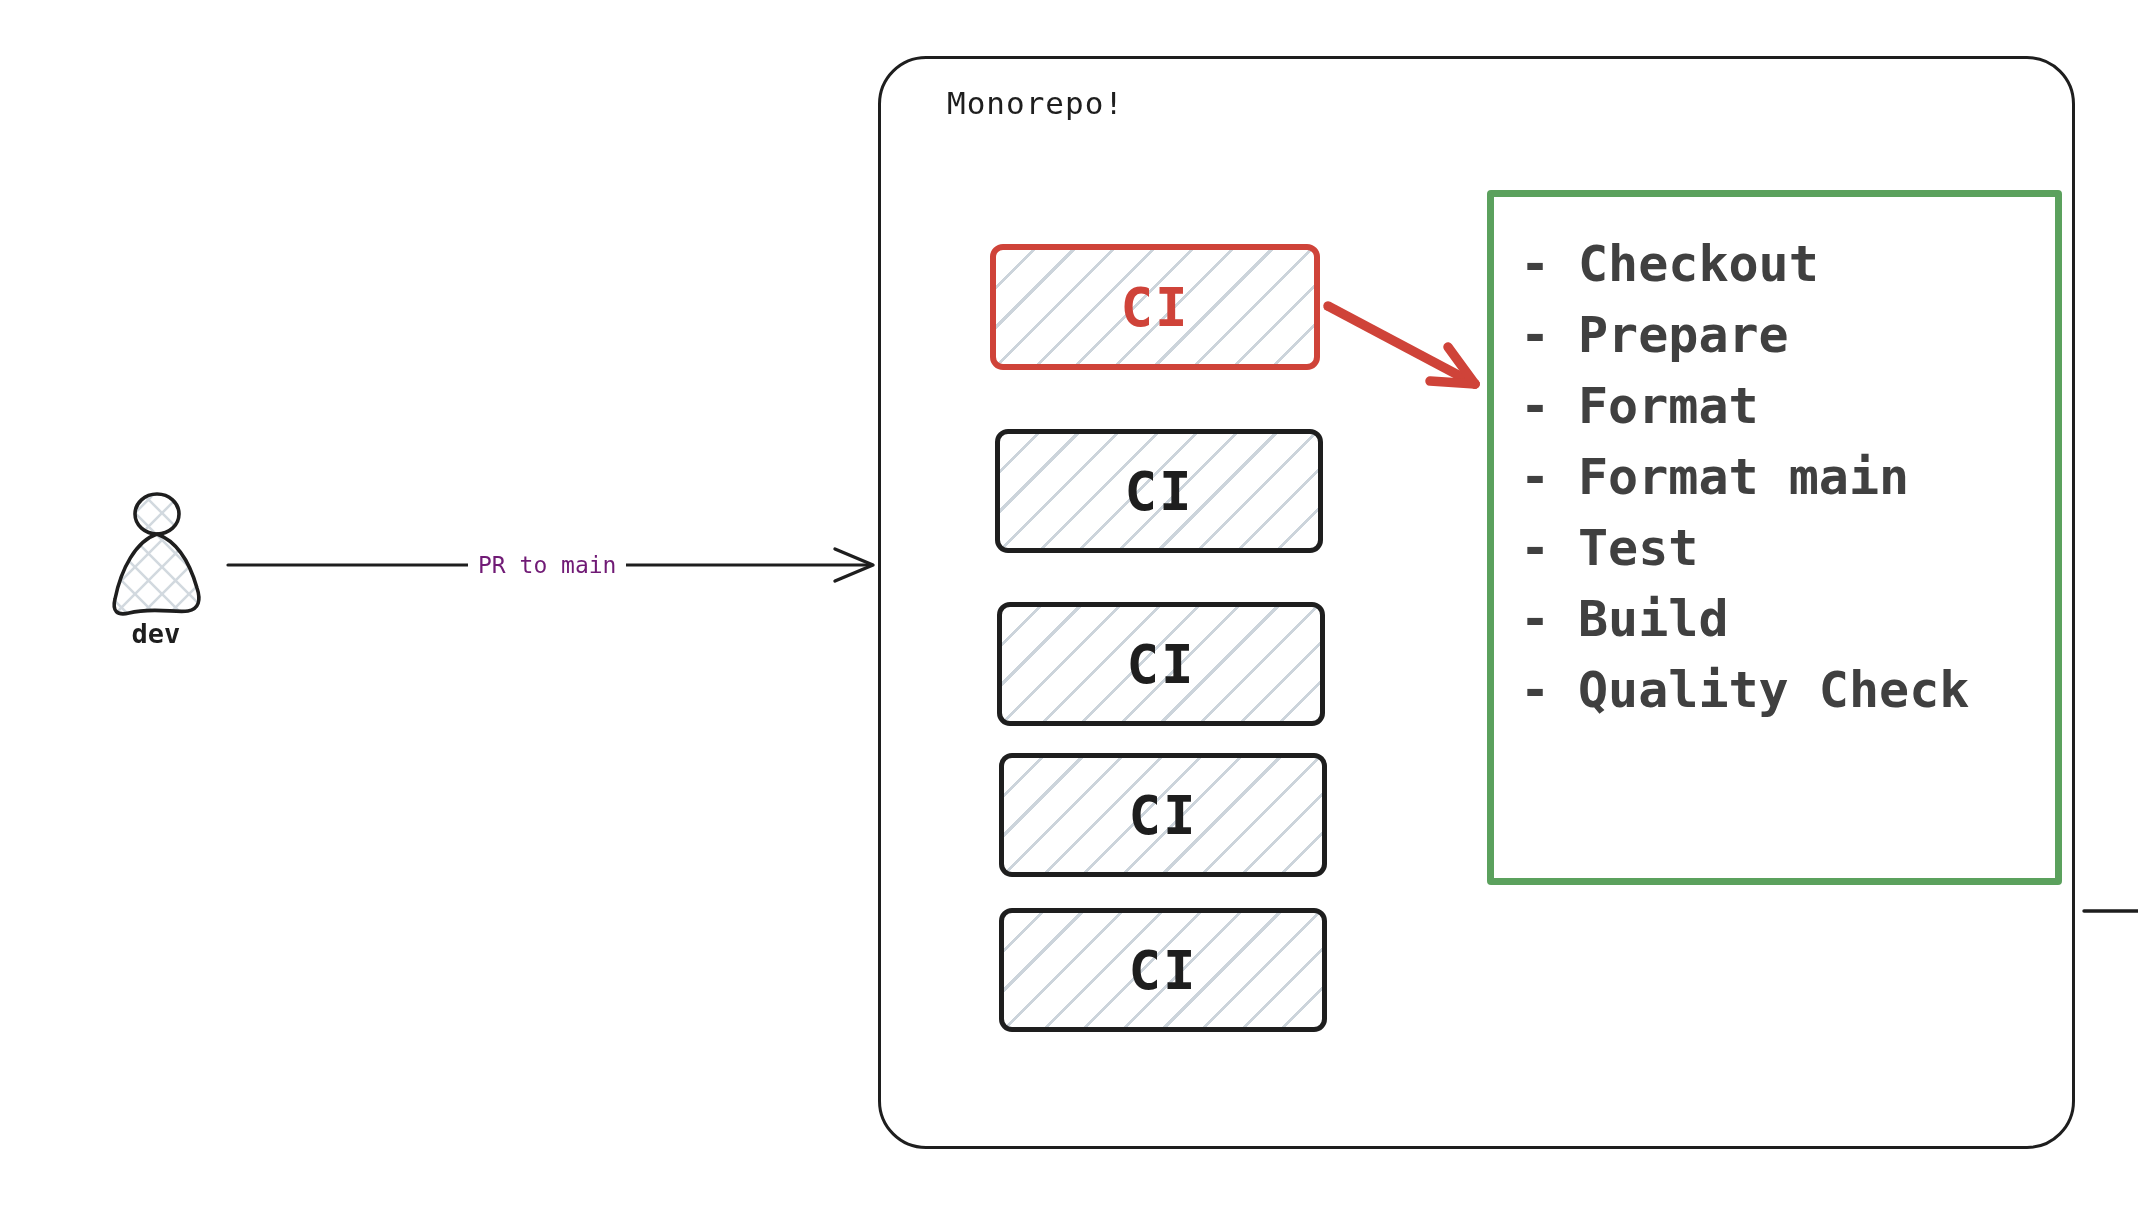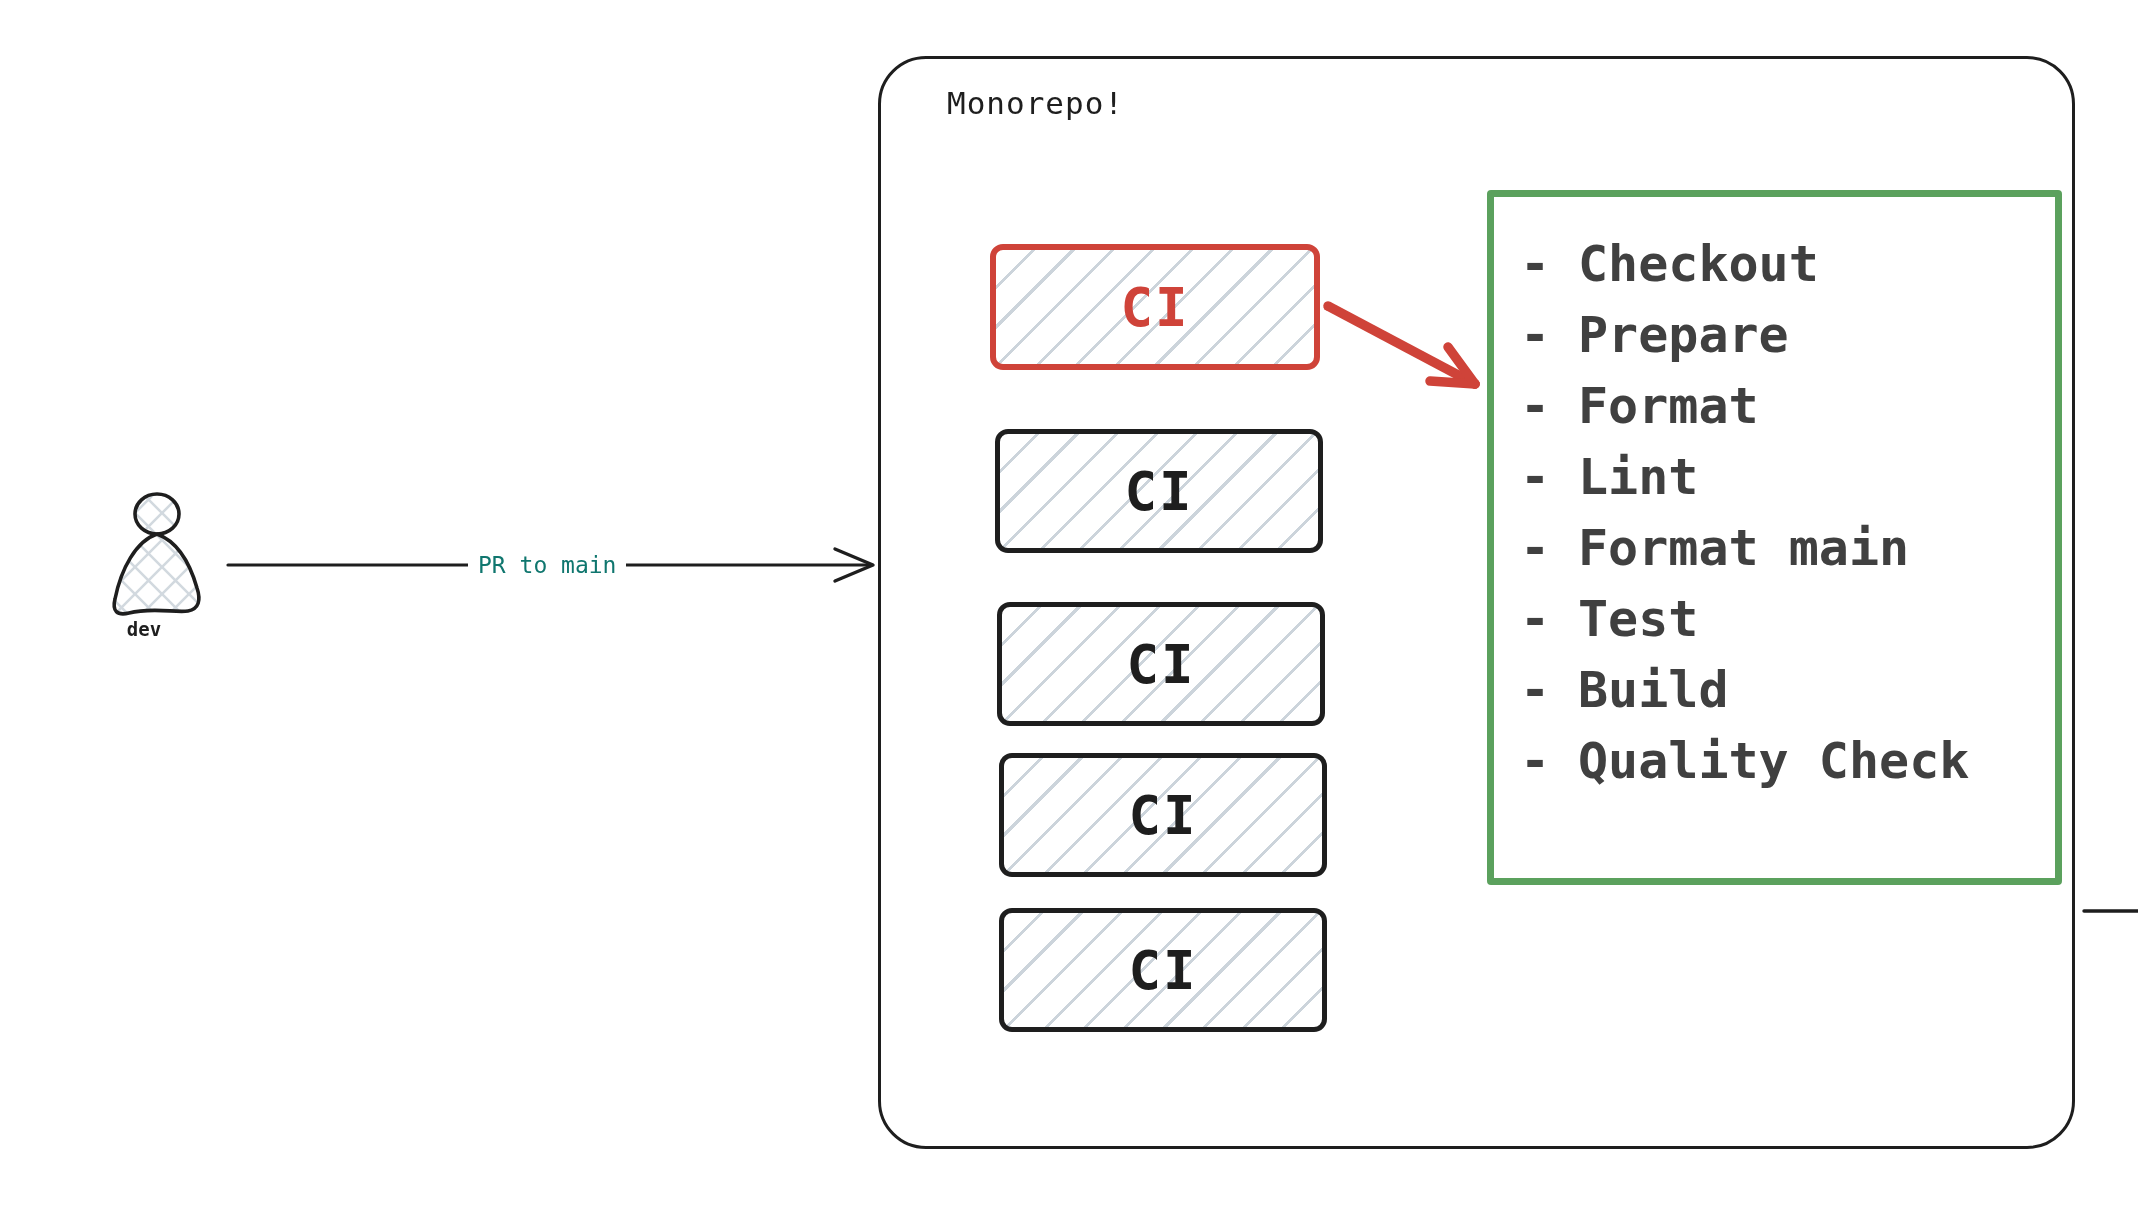--- a/index.html
+++ b/index.html
@@ -18,38 +18,38 @@
   .overlay-svg {
     position: absolute;
     left: 0; top: 0;
     width: 2138px;
     height: 1216px;
     z-index: 1;
   }
   
   .dev-label {
     position: absolute;
-    left: 84px;
+    left: 96px;
     top: 618px;
     width: 120px;
     text-align: center;
-    font-size: 19px;
+    font-size: 27px;
     font-weight: bold;
     color: #1e1e1e;
     z-index: 2;
   }
   
   .pr-label {
     position: absolute;
     left: 468px;
     top: 548px;
     padding: 0 10px;
     background: #ffffff;
     font-size: 23px;
-    color: #0f766e;
+    color: #701a75;
     line-height: 34px;
     z-index: 2;
   }
   
   .monorepo-box {
     position: absolute;
     left: 878px;
     top: 56px;
     width: 1191px;
     height: 1087px;
@@ -188,23 +188,20 @@
     <div class="step">
       <span class="dash">-</span><span class="step-text">Checkout</span>
     </div>
     <div class="step">
       <span class="dash">-</span><span class="step-text">Prepare</span>
     </div>
     <div class="step">
       <span class="dash">-</span><span class="step-text">Format</span>
     </div>
     <div class="step">
-      <span class="dash">-</span><span class="step-text">Lint</span>
-    </div>
-    <div class="step">
       <span class="dash">-</span><span class="step-text">Format main</span>
     </div>
     <div class="step">
       <span class="dash">-</span><span class="step-text">Test</span>
     </div>
     <div class="step">
       <span class="dash">-</span><span class="step-text">Build</span>
     </div>
     <div class="step">
       <span class="dash">-</span><span class="step-text">Quality Check</span>

